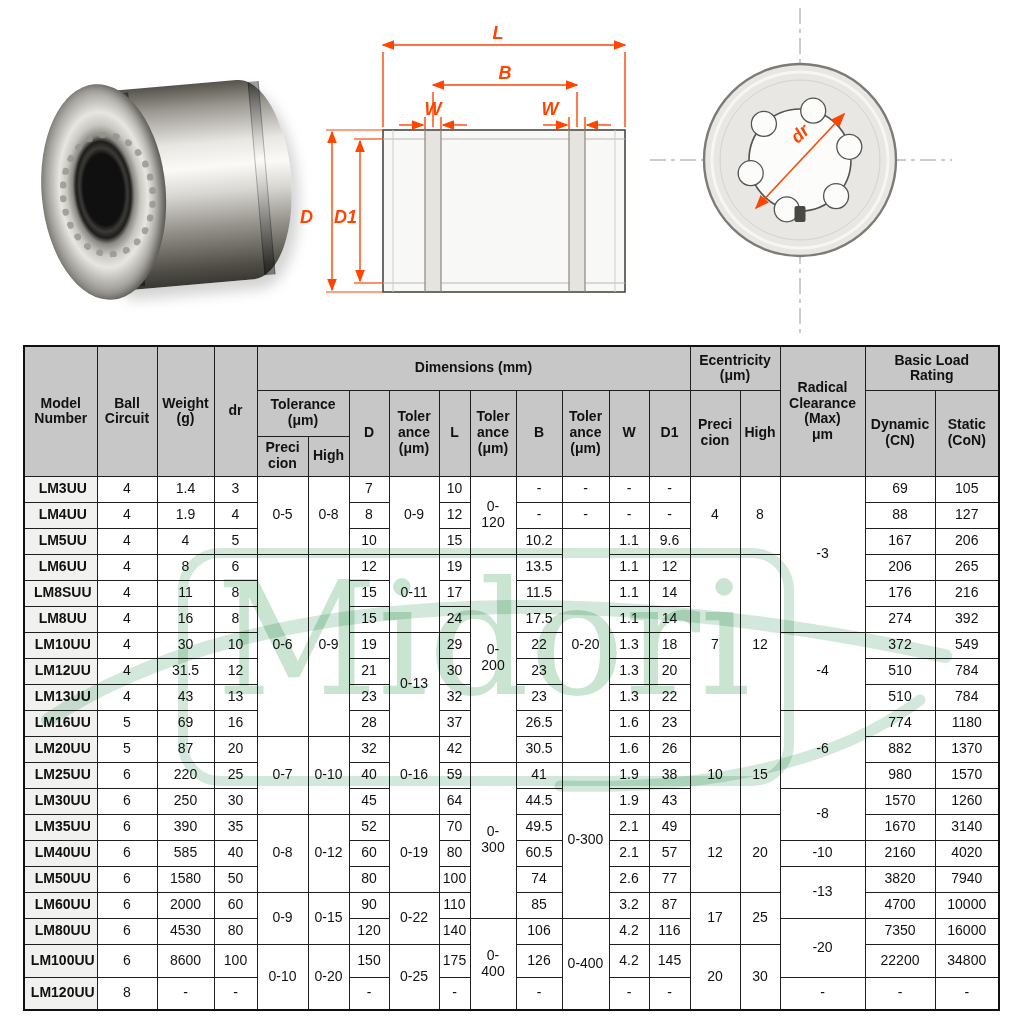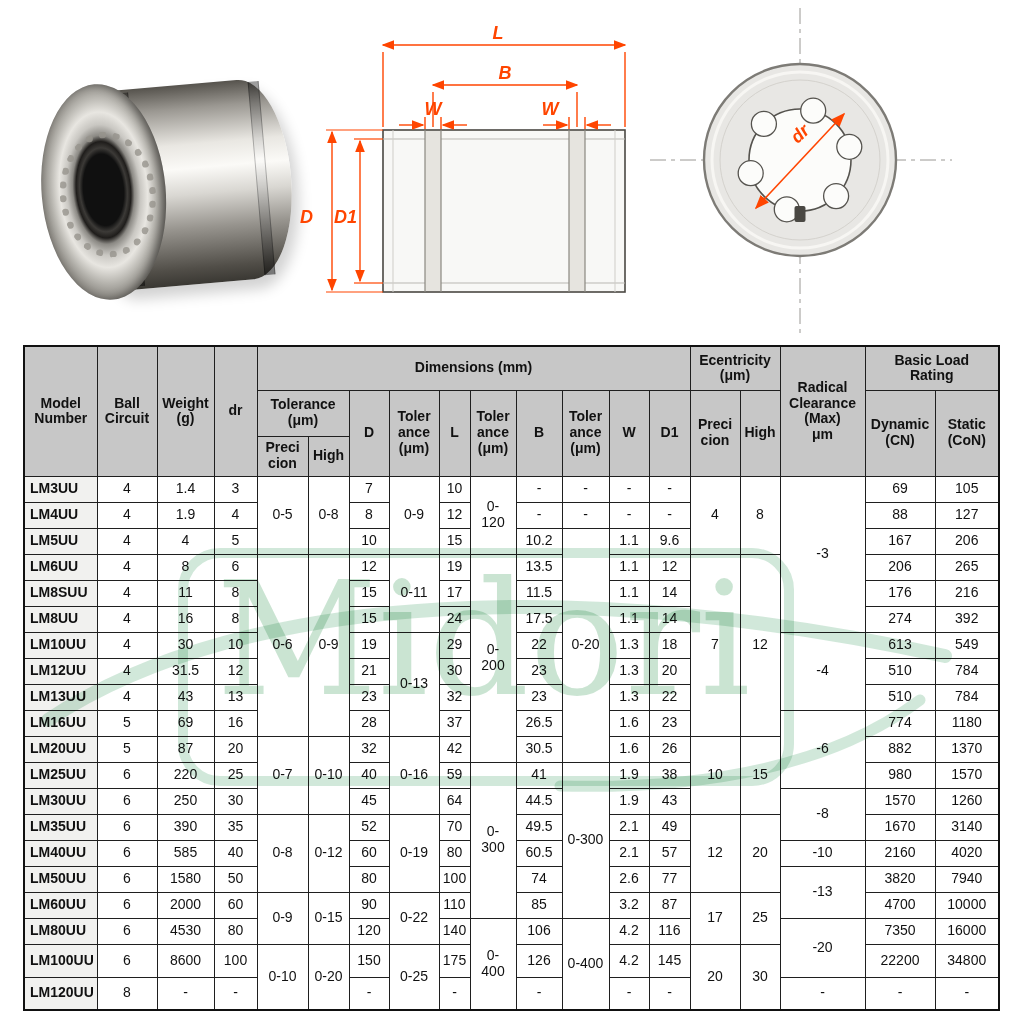--- a/index.html
+++ b/index.html
@@ -38,21 +38,21 @@
     font-family:"DejaVu Serif","Liberation Serif",serif;font-size:158px;line-height:1;
     color:var(--wm,rgba(128,190,148,.42));mix-blend-mode:multiply;}
   .wm-swoosh{position:absolute;left:40px;top:528px;z-index:4;pointer-events:none;mix-blend-mode:multiply;}
 
   
   table.spec{position:absolute;left:23px;top:345px;border-collapse:collapse;table-layout:fixed;
     width:975px;border:2px solid #111;background:#fff;z-index:2;}
   table.spec td{border:1px solid #1f1f1f;text-align:center;vertical-align:middle;padding:0 1px;
     font-size:14px;line-height:1.12;white-space:pre-line;color:#111;overflow:hidden;}
   table.spec td.h{background:#c7c7c7;font-weight:bold;font-size:14px;margin-left:16px;}
-  table.spec td.model{background:#f1f1ef;font-weight:bold;text-align:left;padding-left:5px;font-size:14px;}
+  table.spec td.model{background:#f1f1ef;font-weight:bold;text-align:center;padding-left:5px;font-size:14px;}
   tr.hr0{height:44px;} tr.hr1{height:46px;} tr.hr2{height:40px;}
   tr.br{height:26px;} tr.br.tall{height:33px;}
 </style>
 </head>
 <body>
 
 <div class="top">
 
   <div class="photo">
     <div class="cyl">
@@ -330,21 +330,21 @@
         <td>4</td>
         <td>30</td>
         <td>10</td>
         <td>19</td>
         <td rowspan="4">0-13</td>
         <td>29</td>
         <td>22</td>
         <td>1.3</td>
         <td>18</td>
         <td rowspan="3">-4</td>
-        <td>613</td>
+        <td>372</td>
         <td>549</td>
       </tr>
       <tr class="br">
         <td class="model">LM12UU</td>
         <td>4</td>
         <td>31.5</td>
         <td>12</td>
         <td>21</td>
         <td>30</td>
         <td>23</td>

